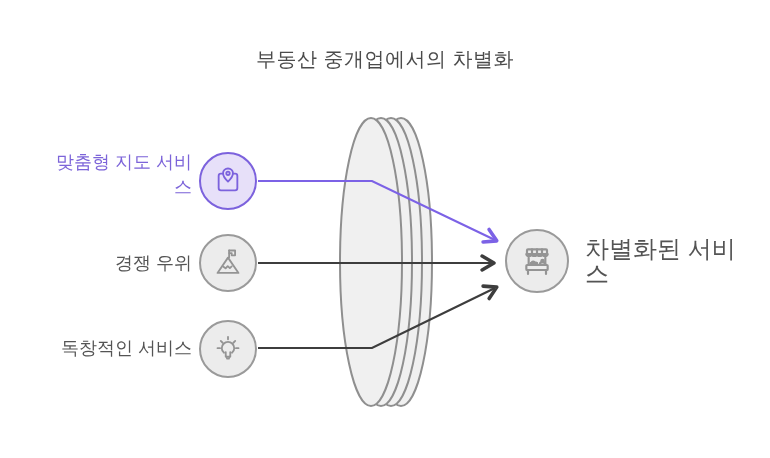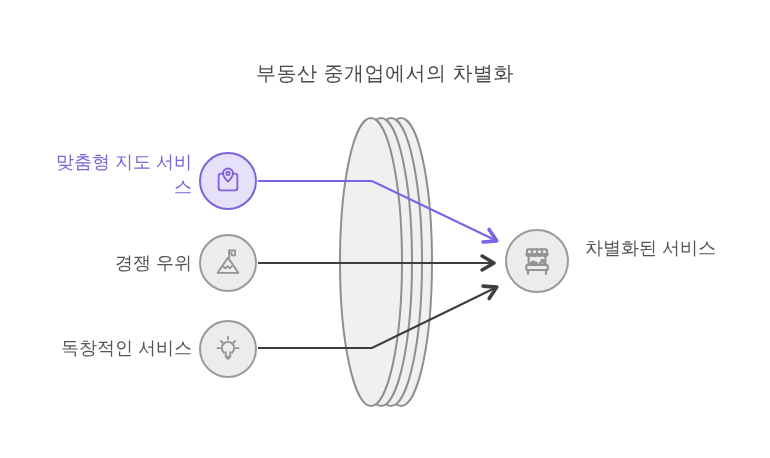--- a/index.html
+++ b/index.html
@@ -2,40 +2,40 @@
 <html><head>
 <meta charset="utf-8">
 <style>
   html,body{margin:0;padding:0;}
   body{
     width:770px;height:458px;background:#ffffff;overflow:hidden;position:relative;
     font-family:"Liberation Sans","DejaVu Sans",sans-serif;
   }
   .canvas{position:absolute;inset:0;}
   .title{
-    position:absolute;top:60px;left:0;right:0;text-align:center;
+    position:absolute;top:46px;left:0;right:0;text-align:center;
     font-size:20px;color:#4b4b4b;letter-spacing:.5px;
   }
   .bg-svg{position:absolute;left:0;top:0;}
   .lens-ellipse{fill:#f0f0f0;stroke:#8f8f8f;stroke-width:2;}
   .flow-line{fill:none;stroke-width:2.2;}
   .flow-line.purple{stroke:#7c62e6;}
   .flow-line.dark{stroke:#3d3d3d;}
   .label{position:absolute;font-size:18px;line-height:25px;color:#545454;}
   .label.right-align{text-align:right;right:578px;width:200px;}
   .label.accent{color:#7c64d9;}
   .icon-circle{
     position:absolute;width:54px;height:54px;border-radius:50%;
     border:2.5px solid #9a9a9a;background:#ececec;
     display:flex;align-items:center;justify-content:center;box-sizing:content-box;
   }
   .icon-circle.accent{border-color:#7c62dd;background:#e7e0f9;}
   .icon-circle svg{stroke:#949494;fill:none;stroke-width:1.3;stroke-linecap:round;stroke-linejoin:round;}
   .icon-circle.accent svg{stroke:#7c62dd;}
-  .out-label{position:absolute;left:585px;top:236px;width:160px;font-size:18px;line-height:25px;color:#545454;}
+  .out-label{position:absolute;left:585px;top:236px;width:160px;font-size:24px;line-height:25px;color:#545454;}
 </style>
 </head>
 <body>
 
 <div class="canvas">
 
   <div class="title">부동산 중개업에서의 차별화</div>
 
   <svg class="bg-svg" width="770" height="458" viewBox="0 0 770 458">
     <defs>

